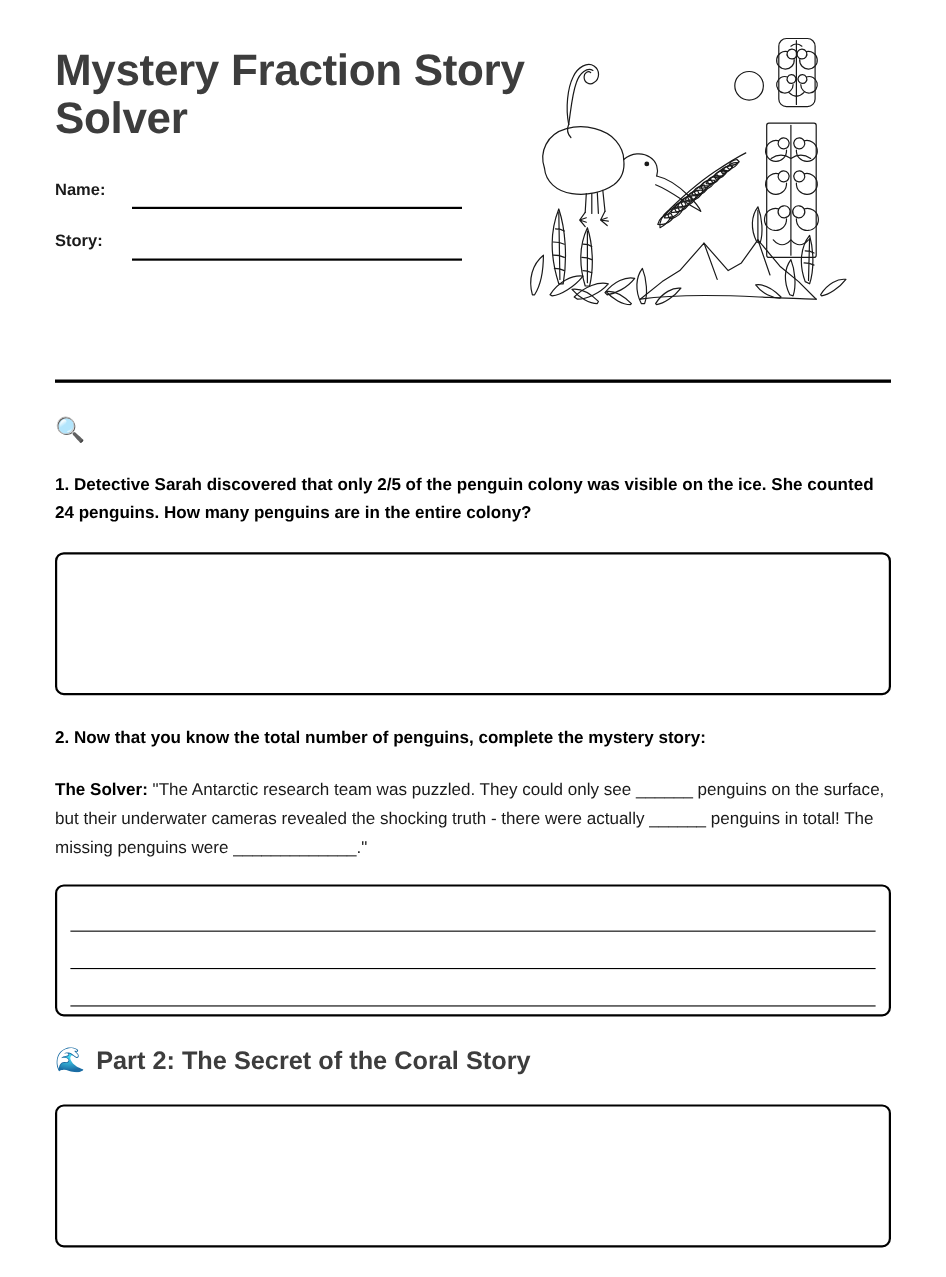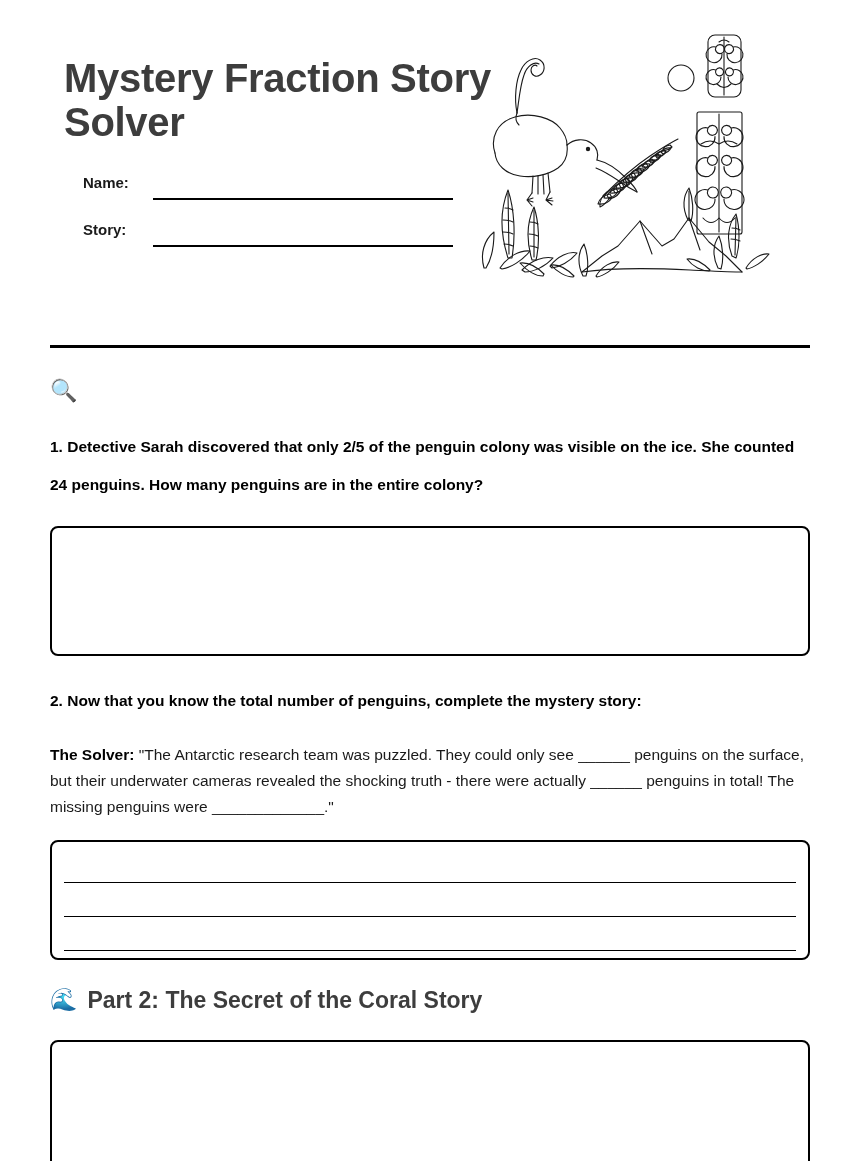--- a/index.html
+++ b/index.html
@@ -30,34 +30,33 @@
     left: 50px;
     top: 42px;
     width: 760px;
     height: 270px;
   }
   .title {
     position: absolute;
     left: 0;
     top: 0;
     width: 470px;
-    margin: 14px;
+    margin: 0;
     font-size: 40px;
     line-height: 44px;
     font-weight: bold;
     letter-spacing: -0.3px;
     color: #3d3d3d;
     font-family: "Liberation Sans", sans-serif;
   }
   .meta {
     position: absolute;
     left: 0;
-    top: 132px;
+    top: 122px;
     width: 380px;
-    margin-left: 33px;
   }
   .meta-row {
     position: relative;
     height: 47px;
   }
   .meta-label {
     position: absolute;
     left: 0;
     top: 0;
     font-size: 15px;
@@ -114,21 +113,21 @@
   .section-heading .emoji {
     font-size: 22px;
     line-height: 1;
     display: inline-block;
   }
   .section-heading .heading-text { display: inline-block; }
 
   .question {
     margin: 0 0 22px 0;
     font-size: 15.5px;
-    line-height: 38px;
+    line-height: 26px;
     font-weight: bold;
     color: #000000;
   }
 
   .story {
     margin: 0 0 20px 0;
     font-size: 15.5px;
     line-height: 26px;
     font-weight: normal;
     color: #1a1a1a;

